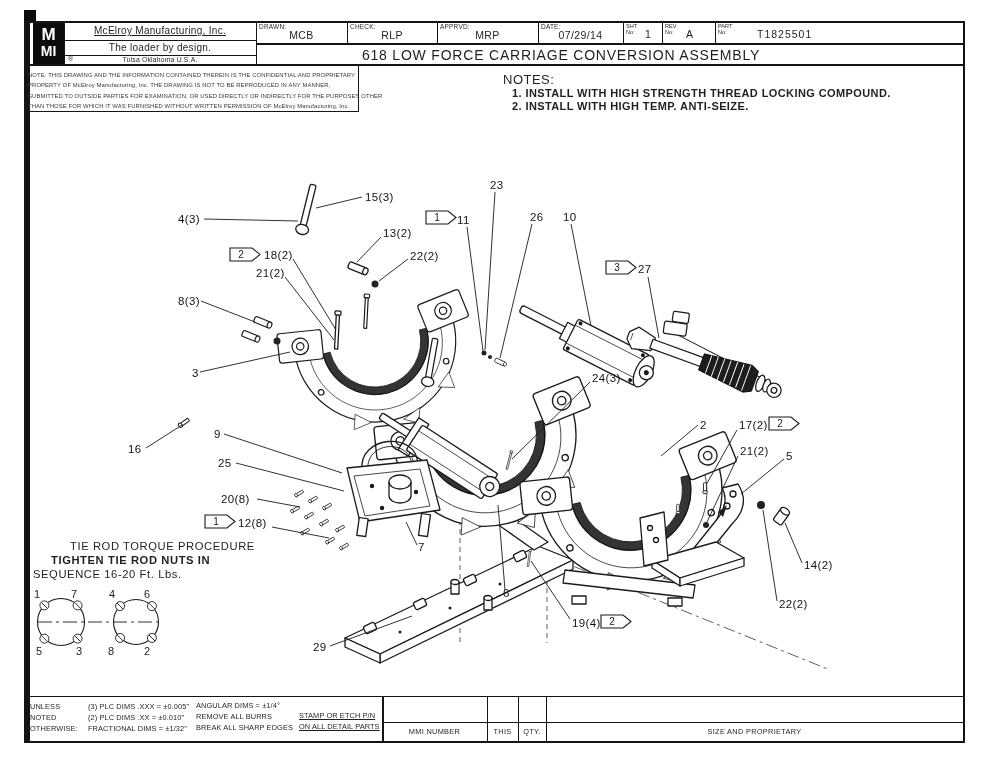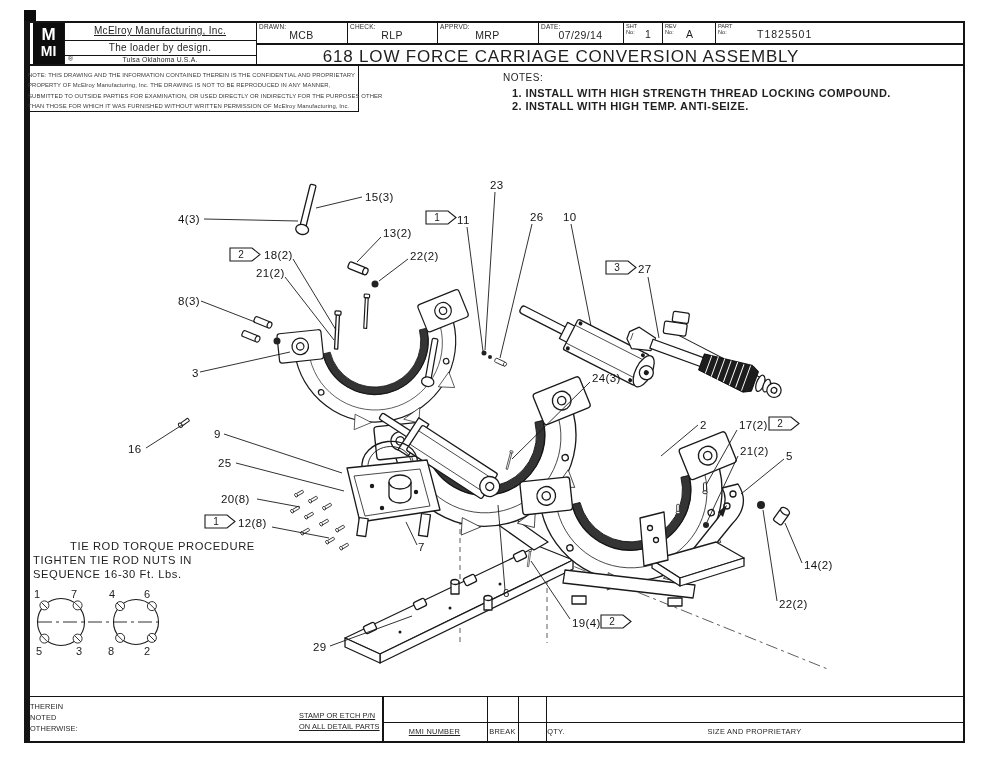--- a/index.html
+++ b/index.html
@@ -4,23 +4,23 @@
 <style>
   html,body{margin:0;padding:0;background:#fff;}
   #canvas{position:relative;width:993px;height:768px;background:#fff;overflow:hidden;
           font-family:"Liberation Sans",sans-serif;color:#1f1f1f;}
   .abs{position:absolute;white-space:nowrap;}
   .hl,.vl{position:absolute;background:#141414;}
   .lbl{font-size:6.5px;color:#2b2b2b;letter-spacing:.2px;}
   .lbl2{font-size:5.6px;color:#2b2b2b;line-height:6px;}
   .val{font-size:10.5px;letter-spacing:.4px;}
   .ctr{text-align:center;}
-  .title{font-size:17px;letter-spacing:.8px;}
+  .title{font-size:14px;letter-spacing:.8px;}
   .conf{font-size:5.9px;line-height:10.3px;color:#3a3a3a;letter-spacing:.1px;white-space:nowrap;}
-  .notes-h{font-size:10px;letter-spacing:.5px;}
+  .notes-h{font-size:13px;letter-spacing:.5px;}
   .notes-i{font-size:11px;letter-spacing:.4px;font-weight:bold;}
   .torq{font-size:11.2px;letter-spacing:.6px;}
   .tol{font-size:7.4px;line-height:11px;letter-spacing:.1px;}
   .bomlbl{font-size:7.4px;letter-spacing:.3px;text-align:center;}
   .seqnum{font-size:11px;}
   .logo{position:absolute;left:33px;top:23px;width:31px;height:41px;background:#0c0c0c;color:#fff;
         text-align:center;font-weight:bold;line-height:1;}
   .logo .m1{font-size:17px;display:block;margin-top:3px;letter-spacing:0;}
   .logo .m2{font-size:14px;display:block;margin-top:1px;}
   svg{position:absolute;left:0;top:0;}
@@ -433,39 +433,49 @@
     <div class="conf">PROPERTY OF McElroy Manufacturing, Inc. THE DRAWING IS NOT TO BE REPRODUCED IN ANY MANNER,</div>
     <div class="conf">SUBMITTED TO OUTSIDE PARTIES FOR EXAMINATION, OR USED DIRECTLY OR INDIRECTLY FOR THE PURPOSES OTHER</div>
     <div class="conf">THAN THOSE FOR WHICH IT WAS FURNISHED WITHOUT WRITTEN PERMISSION OF McElroy Manufacturing, Inc.</div>
   </div>
 
   <div class="abs notes-h" style="left:503px;top:72px;">NOTES:</div>
   <div class="abs notes-i" style="left:512px;top:87px;">1.  INSTALL WITH HIGH STRENGTH THREAD LOCKING COMPOUND.</div>
   <div class="abs notes-i" style="left:512px;top:100px;">2.  INSTALL WITH HIGH TEMP. ANTI-SEIZE.</div>
 
   <div class="abs torq" style="left:33px;top:540px;margin-left:37px;">TIE ROD TORQUE PROCEDURE</div>
-  <div class="abs torq" style="left:33px;top:554px;">TIGHTEN TIE ROD NUTS IN</div>
-  <div class="abs torq" style="left:33px;top:568px;">SEQUENCE 16-30 Ft. Lbs.</div>
+  <div class="abs torq" style="left:51px;top:554px;font-weight:bold;">TIGHTEN TIE ROD NUTS IN</div>
+  <div class="abs torq" style="left:33px;top:568px;">SEQUENCE 16-20 Ft. Lbs.</div>
   <span class="abs seqnum" style="left:34px;top:588px;">1</span>
   <span class="abs seqnum" style="left:71px;top:588px;">7</span>
   <span class="abs seqnum" style="left:109px;top:588px;">4</span>
   <span class="abs seqnum" style="left:144px;top:588px;">6</span>
   <span class="abs seqnum" style="left:36px;top:645px;">5</span>
   <span class="abs seqnum" style="left:76px;top:645px;">3</span>
   <span class="abs seqnum" style="left:108px;top:645px;">8</span>
   <span class="abs seqnum" style="left:144px;top:645px;">2</span>
 
   <div class="abs tol" style="left:30px;top:701px;">
-    <div>THEREIN</div>
+    <div>UNLESS</div>
     <div>NOTED</div>
     <div>OTHERWISE:</div>
+  </div>
+  <div class="abs tol" style="left:88px;top:701px;">
+    <div>(3) PLC DIMS .XXX = ±0.005"</div>
+    <div>(2) PLC DIMS .XX = ±0.010"</div>
+    <div>FRACTIONAL DIMS = ±1/32"</div>
+  </div>
+  <div class="abs tol" style="left:196px;top:700px;">
+    <div>ANGULAR DIMS = ±1/4°</div>
+    <div>REMOVE ALL BURRS</div>
+    <div>BREAK ALL SHARP EDGES</div>
   </div>
   <div class="abs tol" style="left:299px;top:710px;text-decoration:underline;">
     <div>STAMP OR ETCH P/N</div>
     <div>ON ALL DETAIL PARTS</div>
   </div>
 
-  <div class="abs bomlbl" style="left:382px;top:727px;width:105px;text-decoration:underline;">MMI NUMBER</div>
-  <div class="abs bomlbl" style="left:487px;top:727px;width:31px;">BREAK</div>
-  <div class="abs bomlbl" style="left:518px;top:727px;width:28px;margin-left:24px;">QTY.</div>
+  <div class="abs bomlbl" style="left:382px;top:727px;width:105px;">MMI NUMBER</div>
+  <div class="abs bomlbl" style="left:487px;top:727px;width:31px;">THIS</div>
+  <div class="abs bomlbl" style="left:518px;top:727px;width:28px;">QTY.</div>
   <div class="abs bomlbl" style="left:546px;top:727px;width:417px;">SIZE AND PROPRIETARY</div>
 
 </div>
 
 </body></html>

